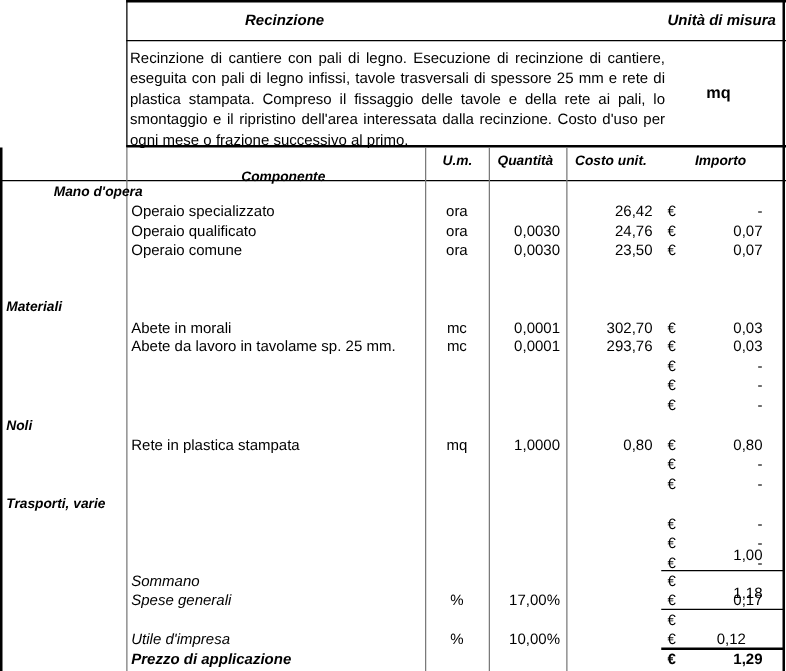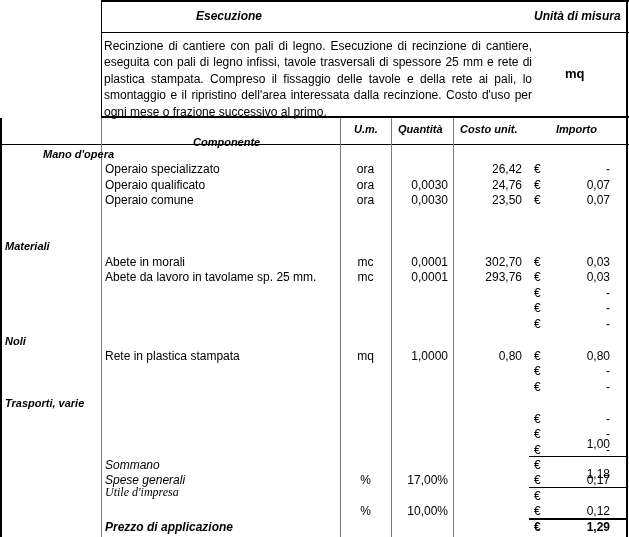--- a/index.html
+++ b/index.html
@@ -47,21 +47,21 @@
   <div class="line-v v-thin" style="left:340px; top:118px; height:419px;"></div>
   <div class="line-v v-thin" style="left:391px; top:118px; height:419px;"></div>
   <div class="line-v v-thin" style="left:453px; top:118px; height:419px;"></div>
   <div class="line-v v-thick" style="left:626px; top:0px; height:537px;"></div>
 
   <div class="line-h b-thin" style="left:529px; top:456px; width:98px;"></div>
   <div class="line-h b-thin" style="left:529px; top:487px; width:98px;"></div>
   <div class="line-h b-thick" style="left:529px; top:518px; width:98px;"></div>
 </div>
 
-<div class="hdr" style="left:196px; top:9px;">Esecuzione</div>
+<div class="hdr" style="left:196px; top:9px;">Recinzione</div>
 <div class="hdr" style="left:534px; top:9px;">Unità di misura</div>
 <div class="desc">Recinzione di cantiere con pali di legno. Esecuzione di recinzione di cantiere, eseguita con pali di legno infissi, tavole trasversali di spessore 25 mm e rete di plastica stampata. Compreso il fissaggio delle tavole e della rete ai pali, lo smontaggio e il ripristino dell'area interessata dalla recinzione. Costo d'uso per ogni mese o frazione successivo al primo.</div>
 <div class="abs bold" style="left:565px; top:66px; font-size:13px;">mq</div>
 
 <div class="hdr" style="left:193px; top:123px; font-size:11px;margin-top:13px;">Componente</div>
 <div class="hdr" style="left:354px; top:123px; font-size:11px;">U.m.</div>
 <div class="hdr" style="left:398px; top:123px; font-size:11px;">Quantità</div>
 <div class="hdr" style="left:460px; top:123px; font-size:11px;text-align:right;">Costo unit.</div>
 <div class="hdr" style="left:556px; top:123px; font-size:11px;">Importo</div>
 
@@ -191,21 +191,21 @@
 
 <div class="cell comp it" style="top:472px;">Spese generali</div>
 <div class="cell um" style="top:472px;">%</div>
 <div class="cell qty" style="top:472px;">17,00%</div>
 <div class="cell eur" style="top:472px;">€</div>
 <div class="cell imp" style="top:472px;">0,17</div>
 
 <div class="cell eur" style="top:488px;">€</div>
 <div class="cell imp" style="top:466px;">1,18</div>
 
-<div class="cell comp it" style="top:484px;font-family:Liberation Serif, serif;">Utile d'impresa</div>
+<div class="cell comp it" style="top:503px;">Utile d'impresa</div>
 <div class="cell um" style="top:503px;">%</div>
 <div class="cell qty" style="top:503px;">10,00%</div>
 <div class="cell eur" style="top:503px;">€</div>
-<div class="cell imp" style="top:503px;">0,12</div>
+<div class="cell imp" style="top:503px;text-align:center;">0,12</div>
 
 <div class="cell comp it bold" style="top:519px;">Prezzo di applicazione</div>
 <div class="cell eur bold" style="top:519px;">€</div>
 <div class="cell imp bold" style="top:519px;">1,29</div>
 
 </body></html>

